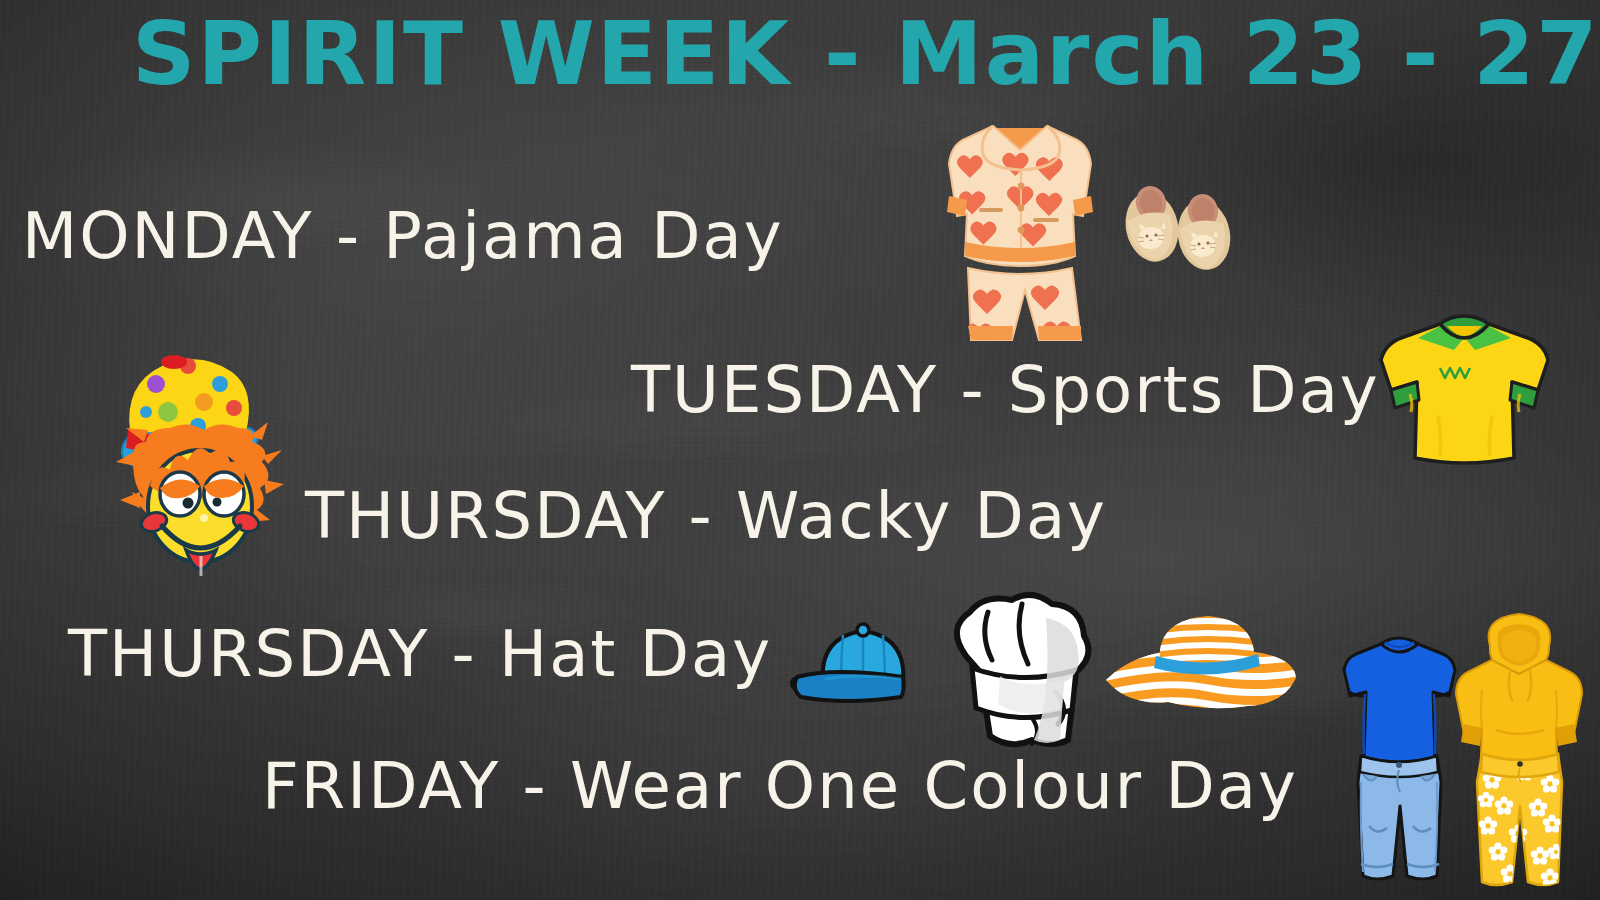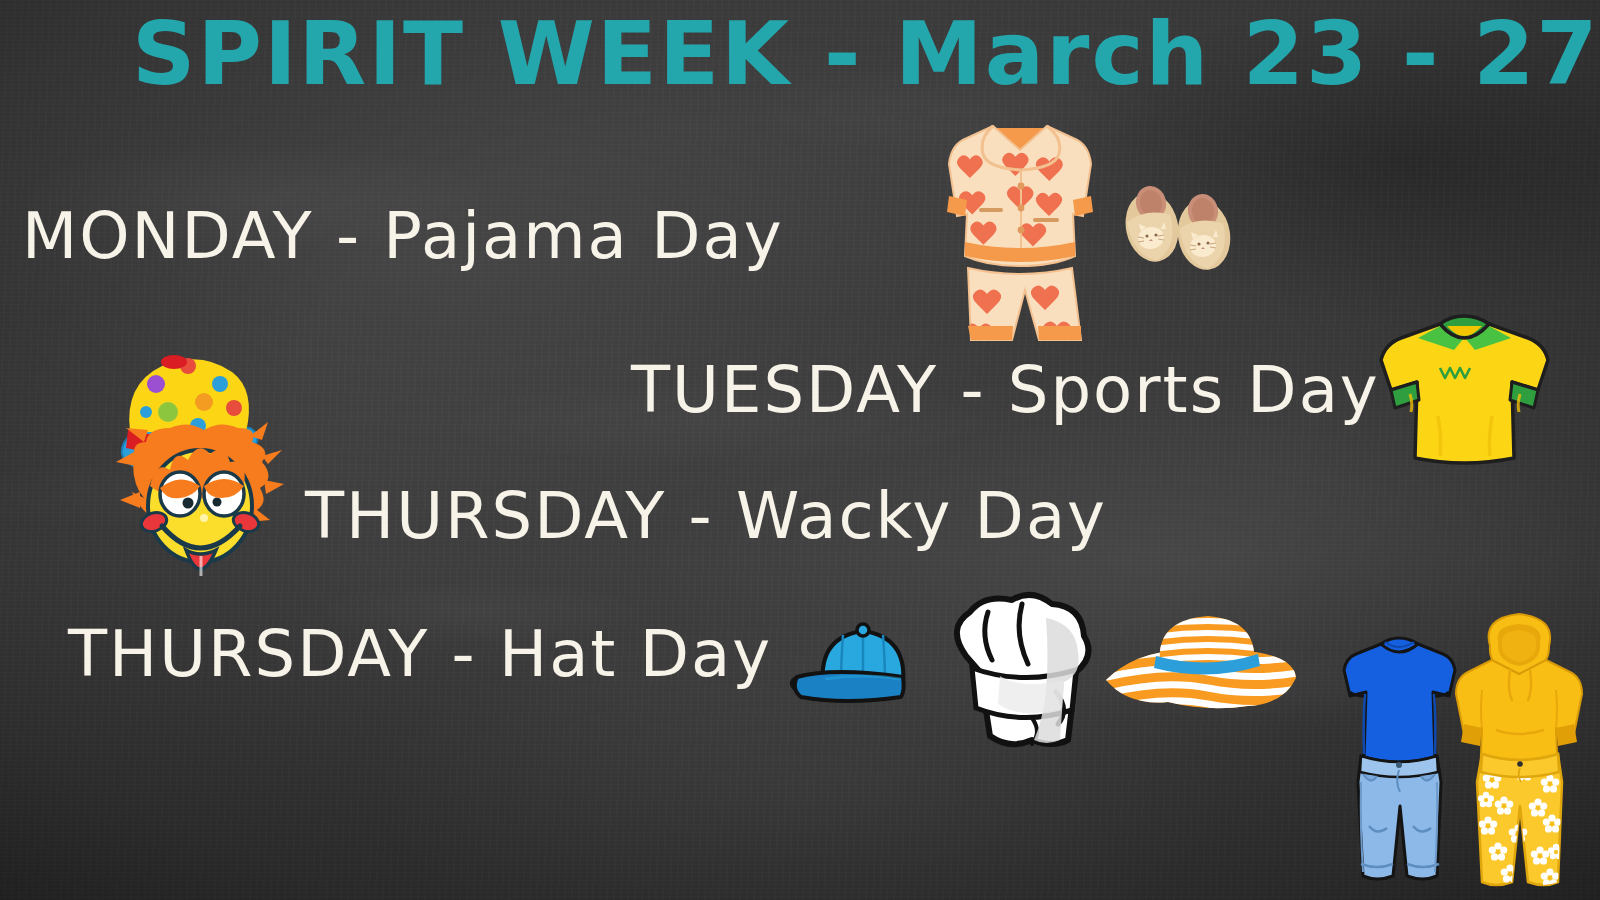--- a/index.html
+++ b/index.html
@@ -120,20 +120,23 @@
   </div>
   <div class="txt dayline" id="line-tue">
     <span class="dayname">TUESDAY - Sports Day</span>
   </div>
   <div class="txt dayline" id="line-wed">
     <span class="dayname">THURSDAY - Wacky Day</span>
   </div>
   <div class="txt dayline" id="line-thu">
     <span class="dayname">THURSDAY - Hat Day</span>
   </div>
+  <div class="txt dayline" id="line-fri">
+    <span class="dayname">FRIDAY - Wear One Colour Day</span>
+  </div>
 
   <div class="art" id="art-pajamas">
     <svg viewBox="0 0 230 270">
       <defs>
         <clipPath id="clipTop">
           <path d="M62 34 L88 22 L115 46 L142 22 L168 34 Q184 40 186 60 L178 112 L168 110 L170 152 Q148 162 115 162 Q82 162 60 152 L62 110 L52 112 L44 60 Q46 40 62 34 Z"></path>
         </clipPath>
         <clipPath id="clipPants">
           <path d="M63 164 Q115 176 167 164 L176 236 L134 236 L120 186 L107 236 L66 236 Z"></path>
         </clipPath>

